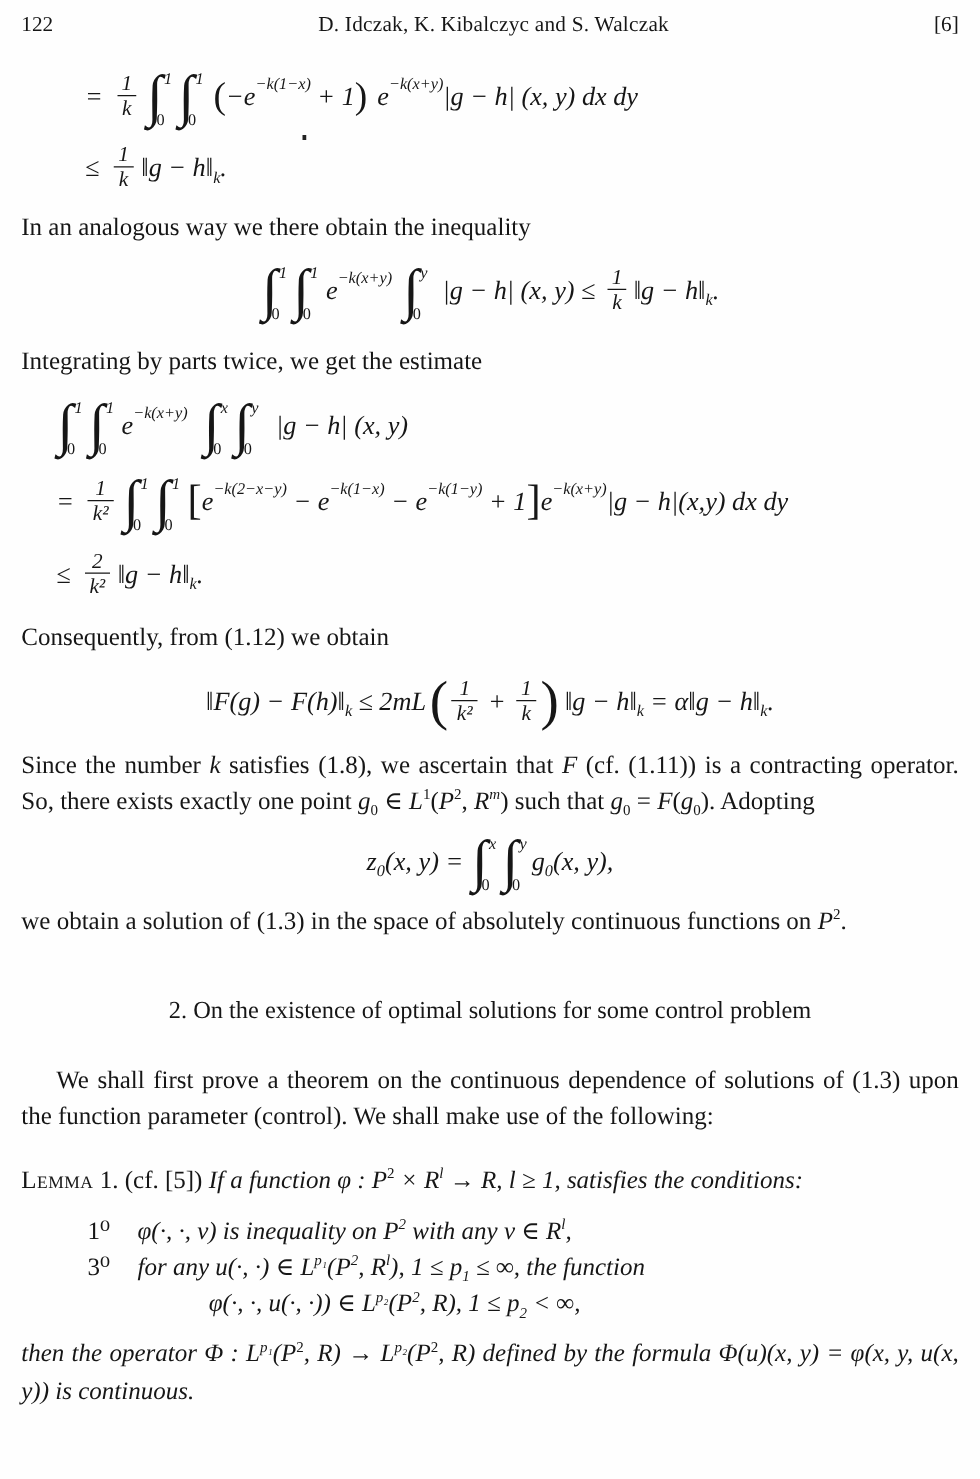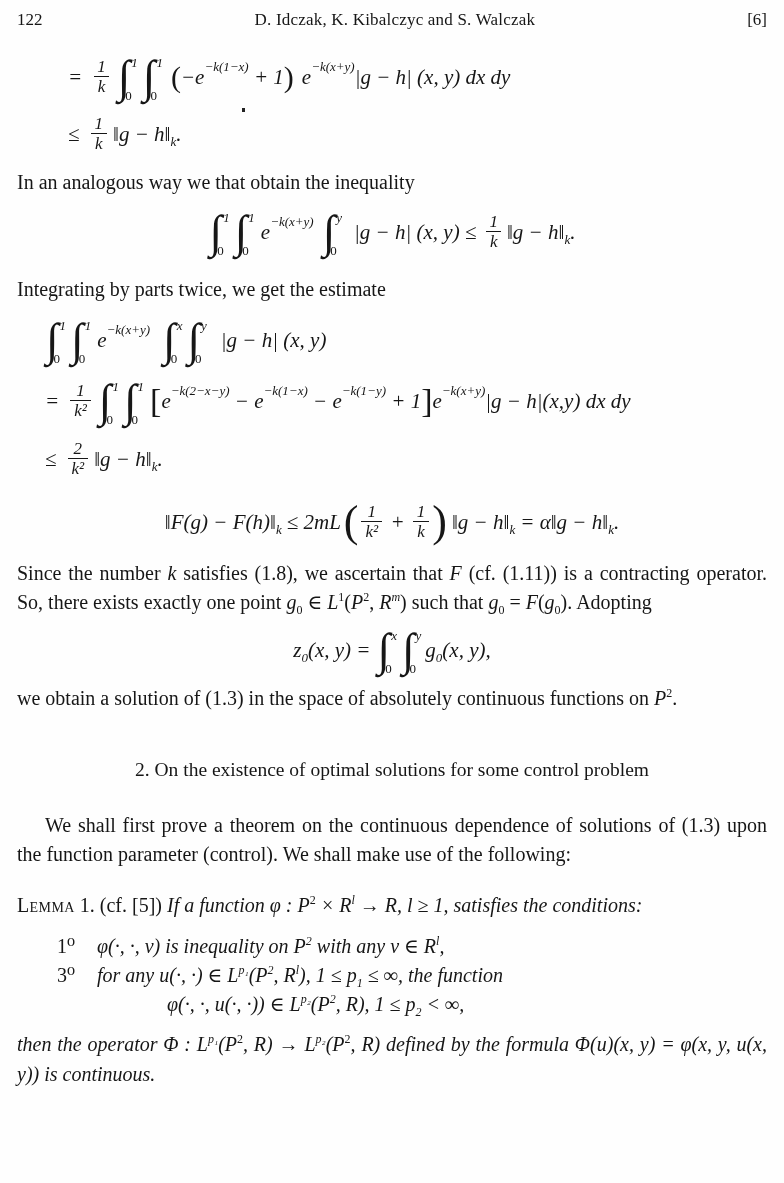--- a/index.html
+++ b/index.html
@@ -36,49 +36,50 @@
   .frac .num{font-size:17px;line-height:19px;padding:0 4px;}
   .frac .den{font-size:17px;line-height:20px;padding:0 4px;border-top:1.5px solid #161616;}
   .intg{display:inline-flex;align-items:center;margin:0 1px;}
   .isym{font-size:46px;line-height:44px;font-style:normal;}
   .ibounds{display:flex;flex-direction:column;justify-content:space-between;height:46px;font-size:13px;line-height:13px;margin-left:-5px;margin-right:3px;transform:translateY(2px);}
   .ibounds .hi{padding-left:6px;font-style:italic;}
   .ibounds .lo{padding-left:0;}
   .bigd{font-style:normal;font-weight:300;line-height:0;}
   .speck{position:absolute;left:242px;top:108px;width:3px;height:4px;background:#222;}
   .item{display:flex;font-size:20px;line-height:29px;}
-  .item .inum{width:40px;margin-left:40px;flex:none;}
+  .item .inum{width:40px;margin-left:53px;flex:none;}
   .item .itext{font-style:italic;}
 </style>
 </head>
 <body>
 
 <div class="page">
 
   <div class="header">
     <span>122</span>
     <span class="mid">D. Idczak, K. Kibalczyc and S. Walczak</span>
     <span>[6]</span>
   </div>
 
   <div class="speck"></div>
 
   <div class="formula" style="margin-left:51px;margin-top:14px;height:62px;"><span class="mi">=</span><span style="display: inline-block; width: 8px;"></span><span class="frac"><span class="num">1</span><span class="den">k</span></span><span style="display: inline-block; width: 4px;"></span><span class="intg"><span class="isym">∫</span><span class="ibounds"><span class="hi">1</span><span class="lo">0</span></span></span><span class="intg"><span class="isym">∫</span><span class="ibounds"><span class="hi">1</span><span class="lo">0</span></span></span><span style="display: inline-block; width: 4px;"></span><span class="bigd" style="font-size: 30px;">(</span><span class="mi">−e</span><span class="msup">−k(1−x)</span><span class="mi"> + 1</span><span class="bigd" style="font-size: 30px;">)</span><span style="display: inline-block; width: 8px;"></span><span class="mi">e</span><span class="msup">−k(x+y)</span><span class="mi">|g − h| (x, y) dx dy</span></div>
   <div class="formula" style="margin-left:51px;height:52px;"><span class="mi">≤</span><span style="display: inline-block; width: 8px;"></span><span class="frac"><span class="num">1</span><span class="den">k</span></span><span style="display: inline-block; width: 3px;"></span><span class="mi">‖g − h‖</span><span class="msub">k</span><span class="mi">.</span></div>
 
-  <p class="body single" style="margin-top:8px;">In an analogous way we that obtain the inequality</p>
+  <p class="body single" style="margin-top:8px;">In an analogous way we there obtain the inequality</p>
 
   <div class="formula center" style="margin-top:4px;height:62px;"><span class="intg"><span class="isym">∫</span><span class="ibounds"><span class="hi">1</span><span class="lo">0</span></span></span><span class="intg"><span class="isym">∫</span><span class="ibounds"><span class="hi">1</span><span class="lo">0</span></span></span><span style="display: inline-block; width: 2px;"></span><span class="mi">e</span><span class="msup">−k(x+y)</span><span style="display: inline-block; width: 8px;"></span><span class="intg"><span class="isym">∫</span><span class="ibounds"><span class="hi">y</span><span class="lo">0</span></span></span><span style="display: inline-block; width: 8px;"></span><span class="mi">|g − h| (x, y) ≤</span><span style="display: inline-block; width: 6px;"></span><span class="frac"><span class="num">1</span><span class="den">k</span></span><span style="display: inline-block; width: 2px;"></span><span class="mi">‖g − h‖</span><span class="msub">k</span><span class="mi">.</span></div>
 
   <p class="body single" style="margin-top:12px;">Integrating by parts twice, we get the estimate</p>
 
   <div class="formula" style="margin-left:28px;margin-top:6px;height:60px;"><span class="intg"><span class="isym">∫</span><span class="ibounds"><span class="hi">1</span><span class="lo">0</span></span></span><span class="intg"><span class="isym">∫</span><span class="ibounds"><span class="hi">1</span><span class="lo">0</span></span></span><span style="display: inline-block; width: 2px;"></span><span class="mi">e</span><span class="msup">−k(x+y)</span><span style="display: inline-block; width: 12px;"></span><span class="intg"><span class="isym">∫</span><span class="ibounds"><span class="hi">x</span><span class="lo">0</span></span></span><span class="intg"><span class="isym">∫</span><span class="ibounds"><span class="hi">y</span><span class="lo">0</span></span></span><span style="display: inline-block; width: 10px;"></span><span class="mi">|g − h| (x, y)</span></div>
   <div class="formula" style="margin-left:28px;height:62px;"><span class="mi">=</span><span style="display: inline-block; width: 8px;"></span><span class="frac"><span class="num">1</span><span class="den">k²</span></span><span style="display: inline-block; width: 4px;"></span><span class="intg"><span class="isym">∫</span><span class="ibounds"><span class="hi">1</span><span class="lo">0</span></span></span><span class="intg"><span class="isym">∫</span><span class="ibounds"><span class="hi">1</span><span class="lo">0</span></span></span><span style="display: inline-block; width: 2px;"></span><span class="bigd" style="font-size: 34px;">[</span><span class="mi">e</span><span class="msup">−k(2−x−y)</span><span class="mi"> − e</span><span class="msup">−k(1−x)</span><span class="mi"> − e</span><span class="msup">−k(1−y)</span><span class="mi"> + 1</span><span class="bigd" style="font-size: 34px;">]</span><span class="mi">e</span><span class="msup">−k(x+y)</span><span class="mi">|g − h|(x,y) dx dy</span></div>
   <div class="formula" style="margin-left:28px;height:54px;"><span class="mi">≤</span><span style="display: inline-block; width: 8px;"></span><span class="frac"><span class="num">2</span><span class="den">k²</span></span><span style="display: inline-block; width: 3px;"></span><span class="mi">‖g − h‖</span><span class="msub">k</span><span class="mi">.</span></div>
 
+  <p class="body single" style="margin-top:10px;">Consequently, from (1.12) we obtain</p>
 
   <div class="formula center" style="margin-top:4px;height:64px;"><span class="mi">‖F(g) − F(h)‖</span><span class="msub">k</span><span style="display: inline-block; width: 5px;"></span><span class="mi">≤ 2mL</span><span style="display: inline-block; width: 3px;"></span><span class="bigd" style="font-size: 44px;">(</span><span class="frac"><span class="num">1</span><span class="den">k²</span></span><span class="mi"> + </span><span class="frac"><span class="num">1</span><span class="den">k</span></span><span class="bigd" style="font-size: 44px;">)</span><span style="display: inline-block; width: 5px;"></span><span class="mi">‖g − h‖</span><span class="msub">k</span><span style="display: inline-block; width: 5px;"></span><span class="mi">= α‖g − h‖</span><span class="msub">k</span><span class="mi">.</span></div>
 
   <p class="body" style="margin-top:5px;"><span>Since the number </span><span class="it">k</span><span> satisfies (1.8), we ascertain that </span><span class="it">F</span><span> (cf. (1.11)) is a contracting operator.  So, there exists exactly one point </span><span class="it">g</span><sub>0</sub><span> ∈ </span><span class="it">L</span><sup>1</sup><span>(</span><span class="it">P</span><sup>2</sup><span>, </span><span class="it">R</span><sup class="it">m</sup><span>) such that </span><span class="it">g</span><sub>0</sub><span> = </span><span class="it">F</span><span>(</span><span class="it">g</span><sub>0</sub><span>). Adopting</span></p>
 
   <div class="formula center" style="margin-top:4px;height:58px;"><span class="mi">z</span><span class="msub">0</span><span class="mi">(x, y) =</span><span style="display: inline-block; width: 6px;"></span><span class="intg"><span class="isym">∫</span><span class="ibounds"><span class="hi">x</span><span class="lo">0</span></span></span><span class="intg"><span class="isym">∫</span><span class="ibounds"><span class="hi">y</span><span class="lo">0</span></span></span><span class="mi">g</span><span class="msub">0</span><span class="mi">(x, y),</span></div>
 
   <p class="body single" style="margin-top:5px;"><span>we obtain a solution of (1.3) in the space of absolutely continuous functions on </span><span class="it">P</span><sup>2</sup><span>.</span></p>
 
   <h2 class="heading" style="margin-top:46px;">2.  On the existence of optimal solutions for some control problem</h2>

